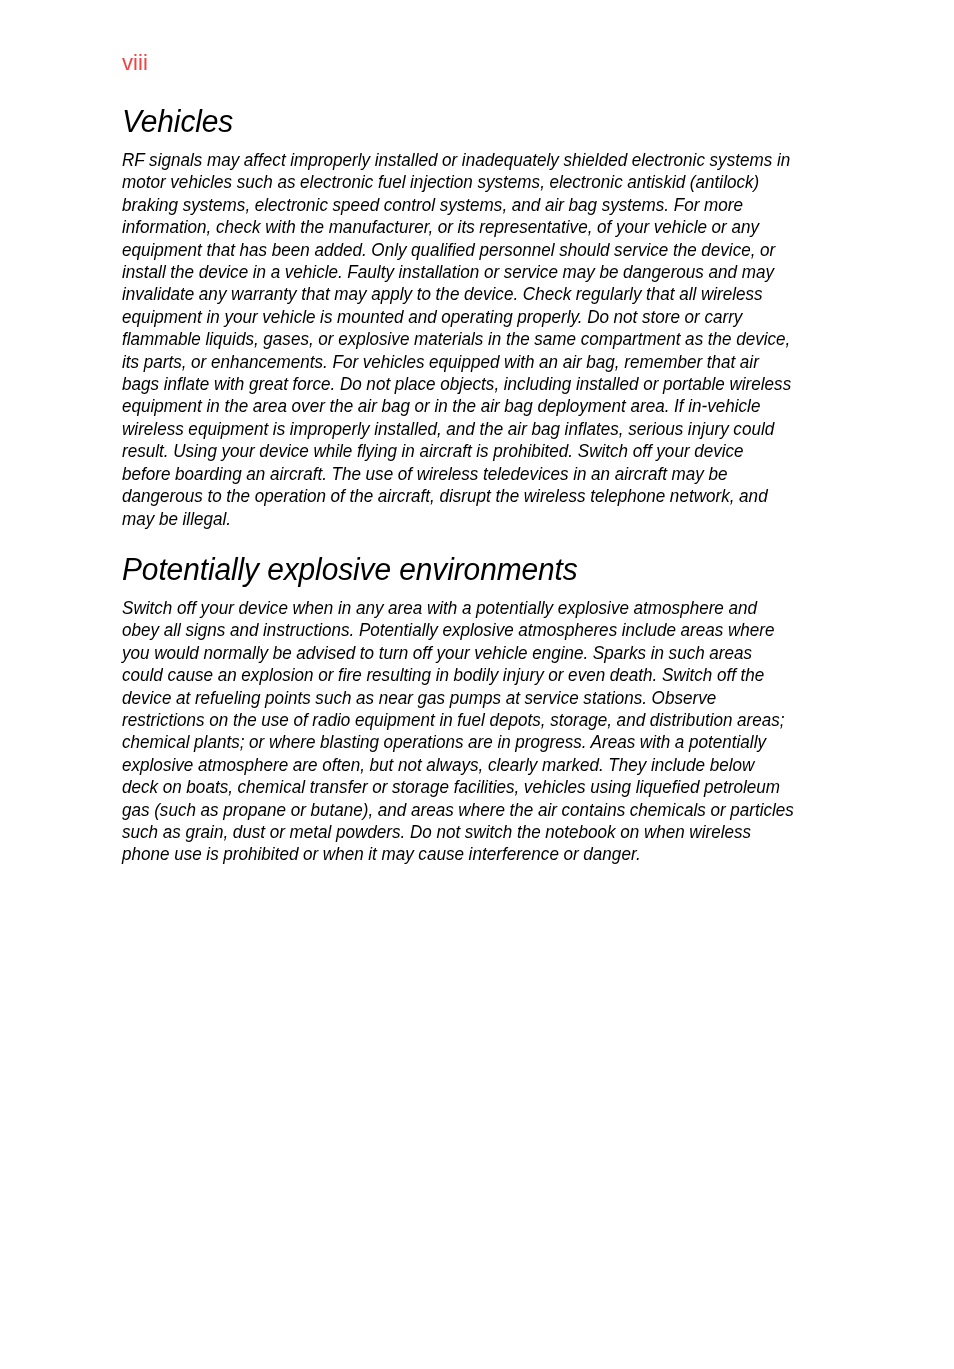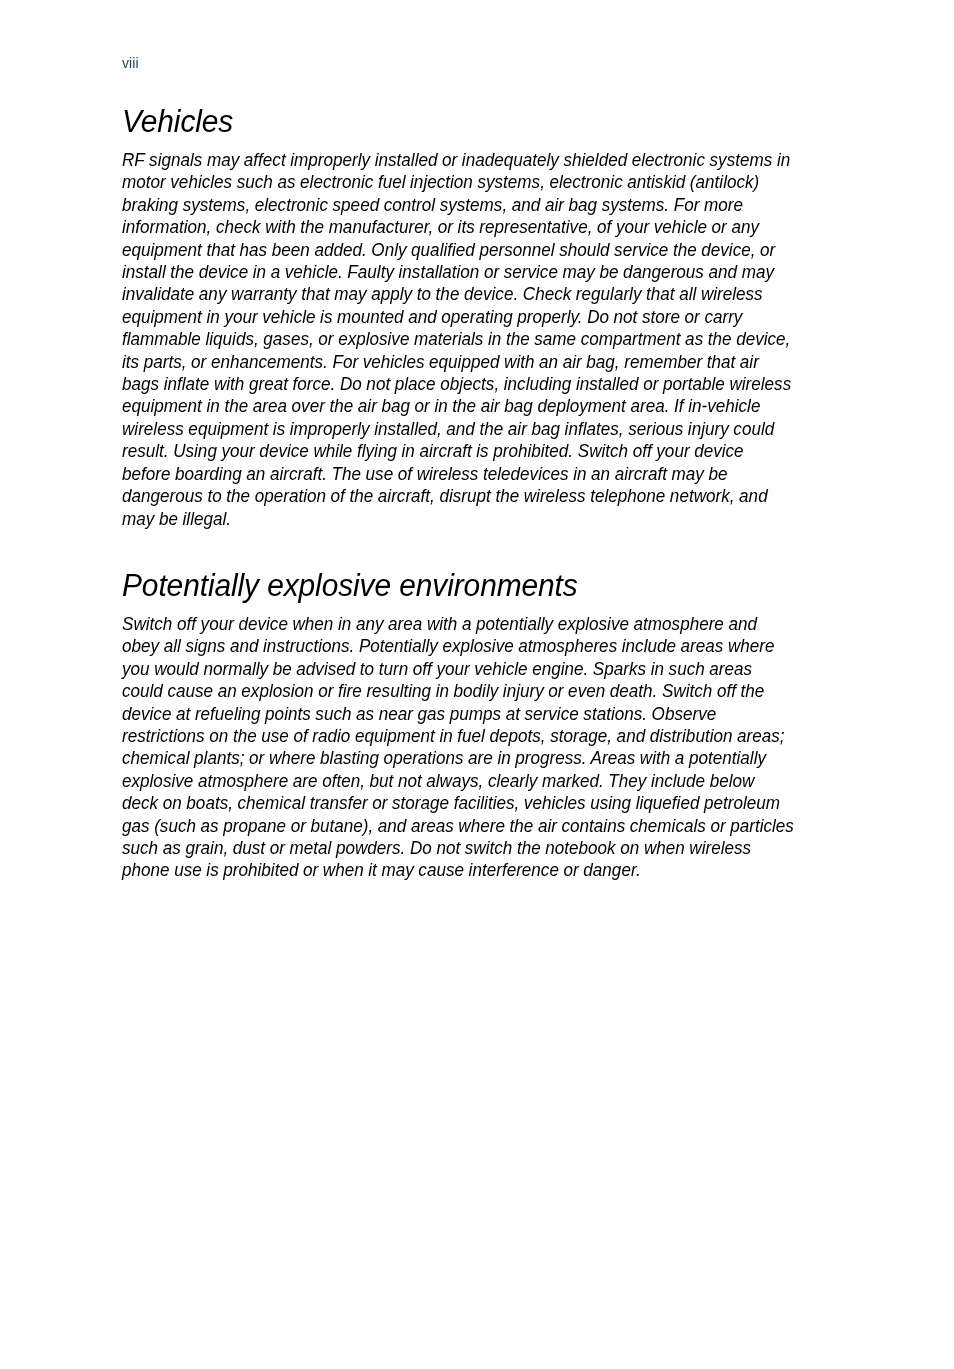--- a/index.html
+++ b/index.html
@@ -27,24 +27,24 @@
   }
 
   .content {
     position: absolute;
     left: 122px;
     top: 52px;
     width: 692px;
   }
 
   .folio {
-    font-size: 14px;
+    font-size: 22px;
     line-height: 22px;
     letter-spacing: 0.1px;
-    color: #0c4a6e;
+    color: #ef4444;
     margin: 0 0 30px 0;
   }
 
   h1.section-heading {
     font-family: "Liberation Sans", sans-serif;
     font-size: 31px;
     font-weight: 400;
     line-height: 36px;
     letter-spacing: -0.1px;
     color: #000;
@@ -66,21 +66,21 @@
     transform-origin: left top;
     word-spacing: -0.15px;
   }
 
   .section {
     margin-bottom: 0;
     font-style: italic;
   }
 
   .section + .section {
-    margin-top: 38px;
+    margin-top: 22px;
   }
 
   .lead-in {
     font-weight: 700;
   }
 </style>
 </head>
 <body>
 
 <div class="page">

